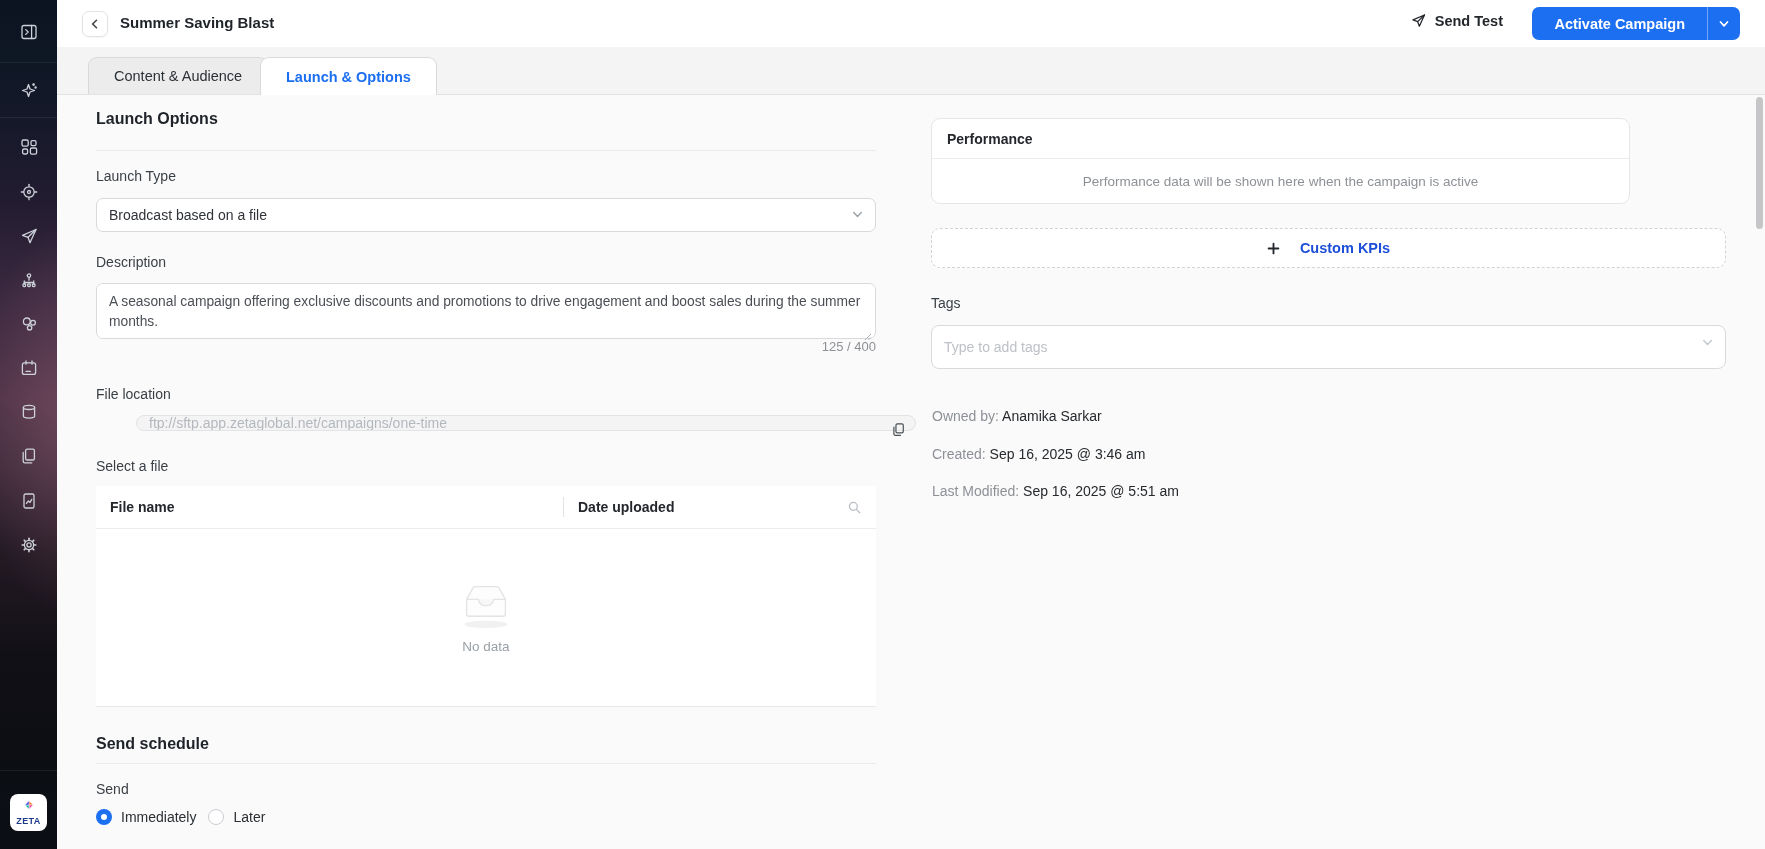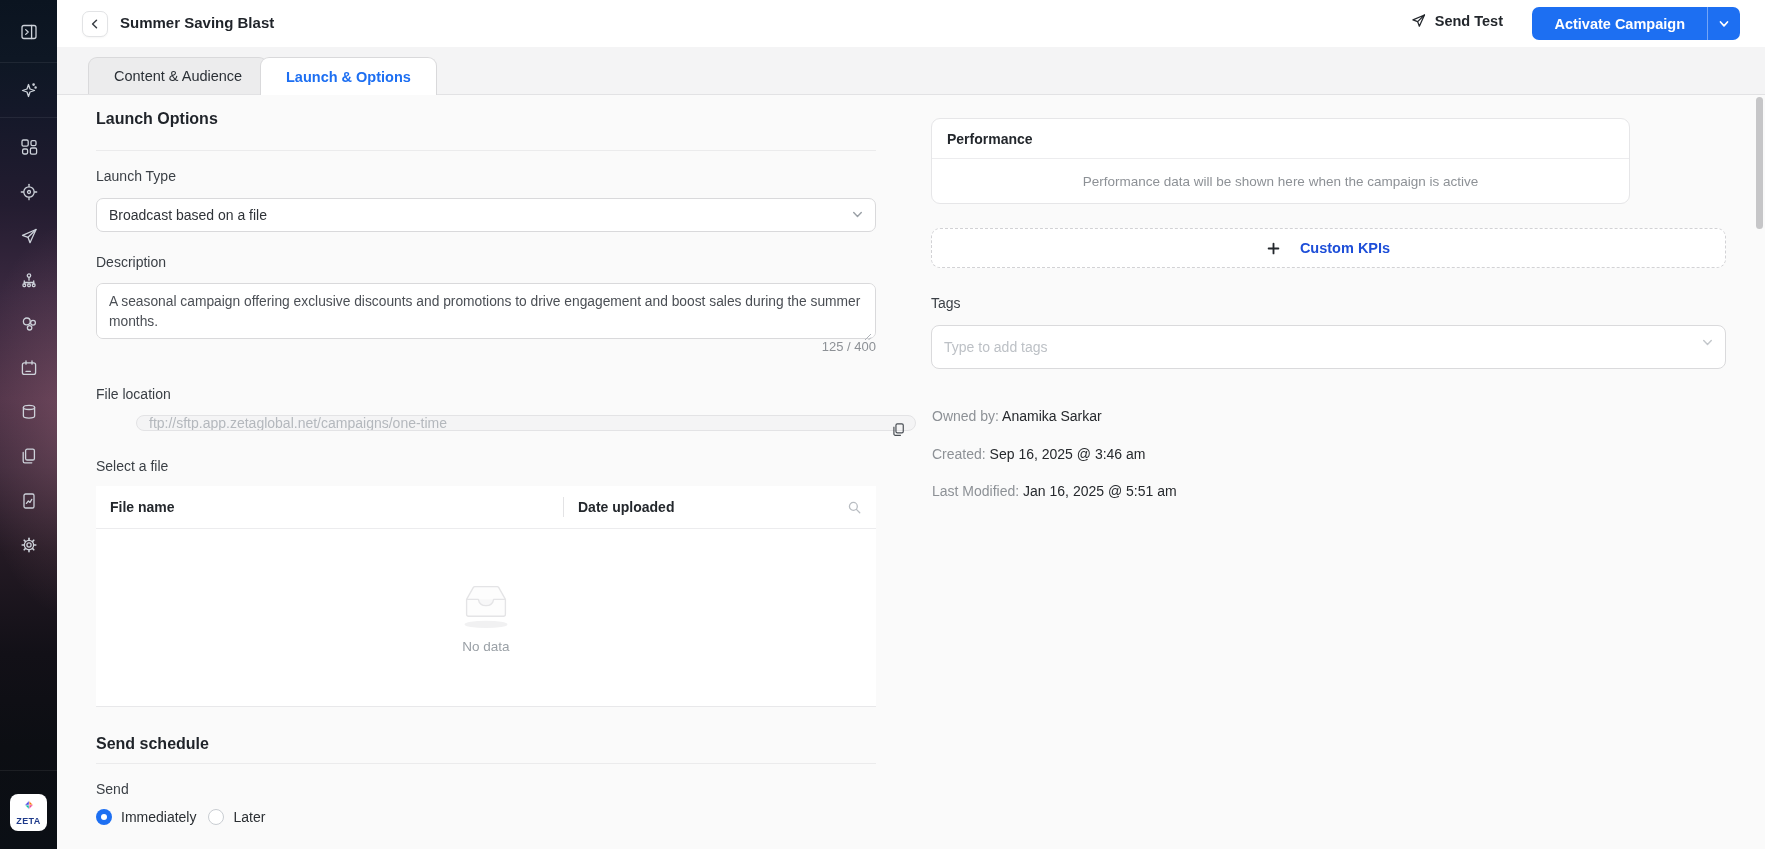--- a/index.html
+++ b/index.html
@@ -363,18 +363,18 @@
     <div class="meta-row" style="top:313px">
       <span>Owned by:</span>
       <b>Anamika Sarkar</b>
     </div>
     <div class="meta-row" style="top:351px">
       <span>Created:</span>
       <b>Sep 16, 2025 @ 3:46 am</b>
     </div>
     <div class="meta-row" style="top:388px">
       <span>Last Modified:</span>
-      <b>Jan 16, 2025 @ 5:51 am</b>
+      <b>Sep 16, 2025 @ 5:51 am</b>
     </div>
   </section>
 
   <div class="scroll-thumb"></div>
 </div>
 
 </body></html>

